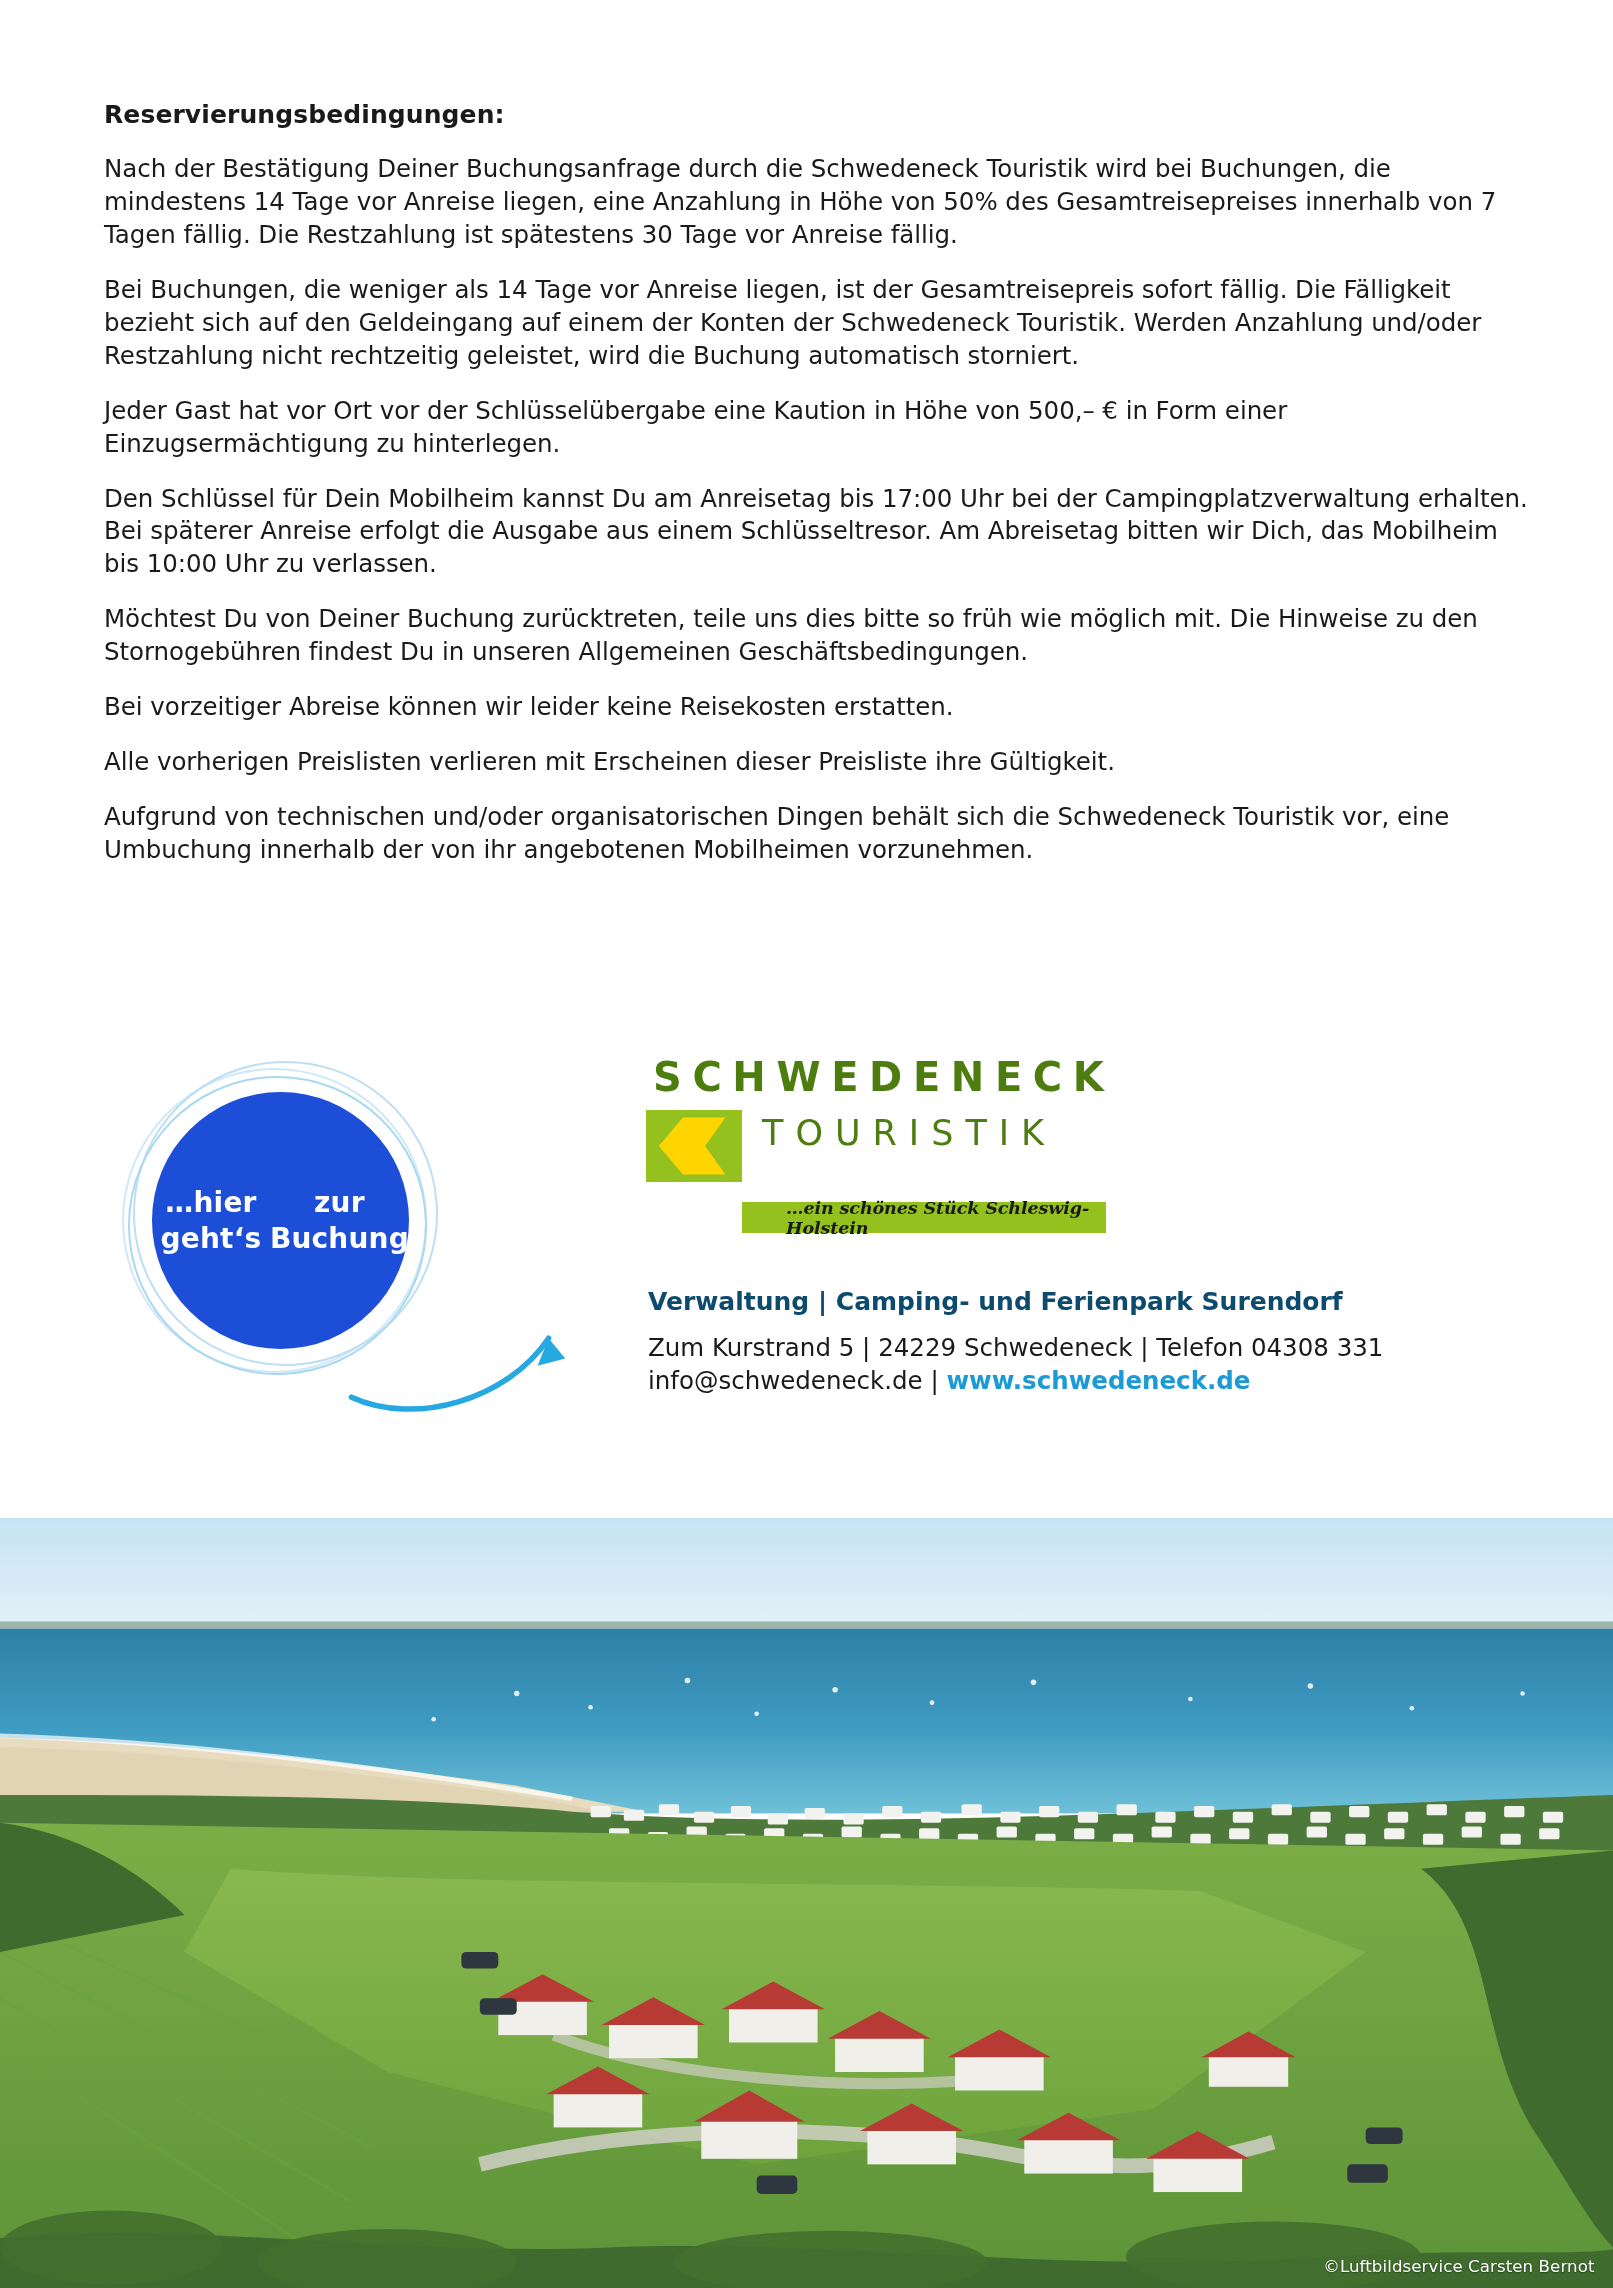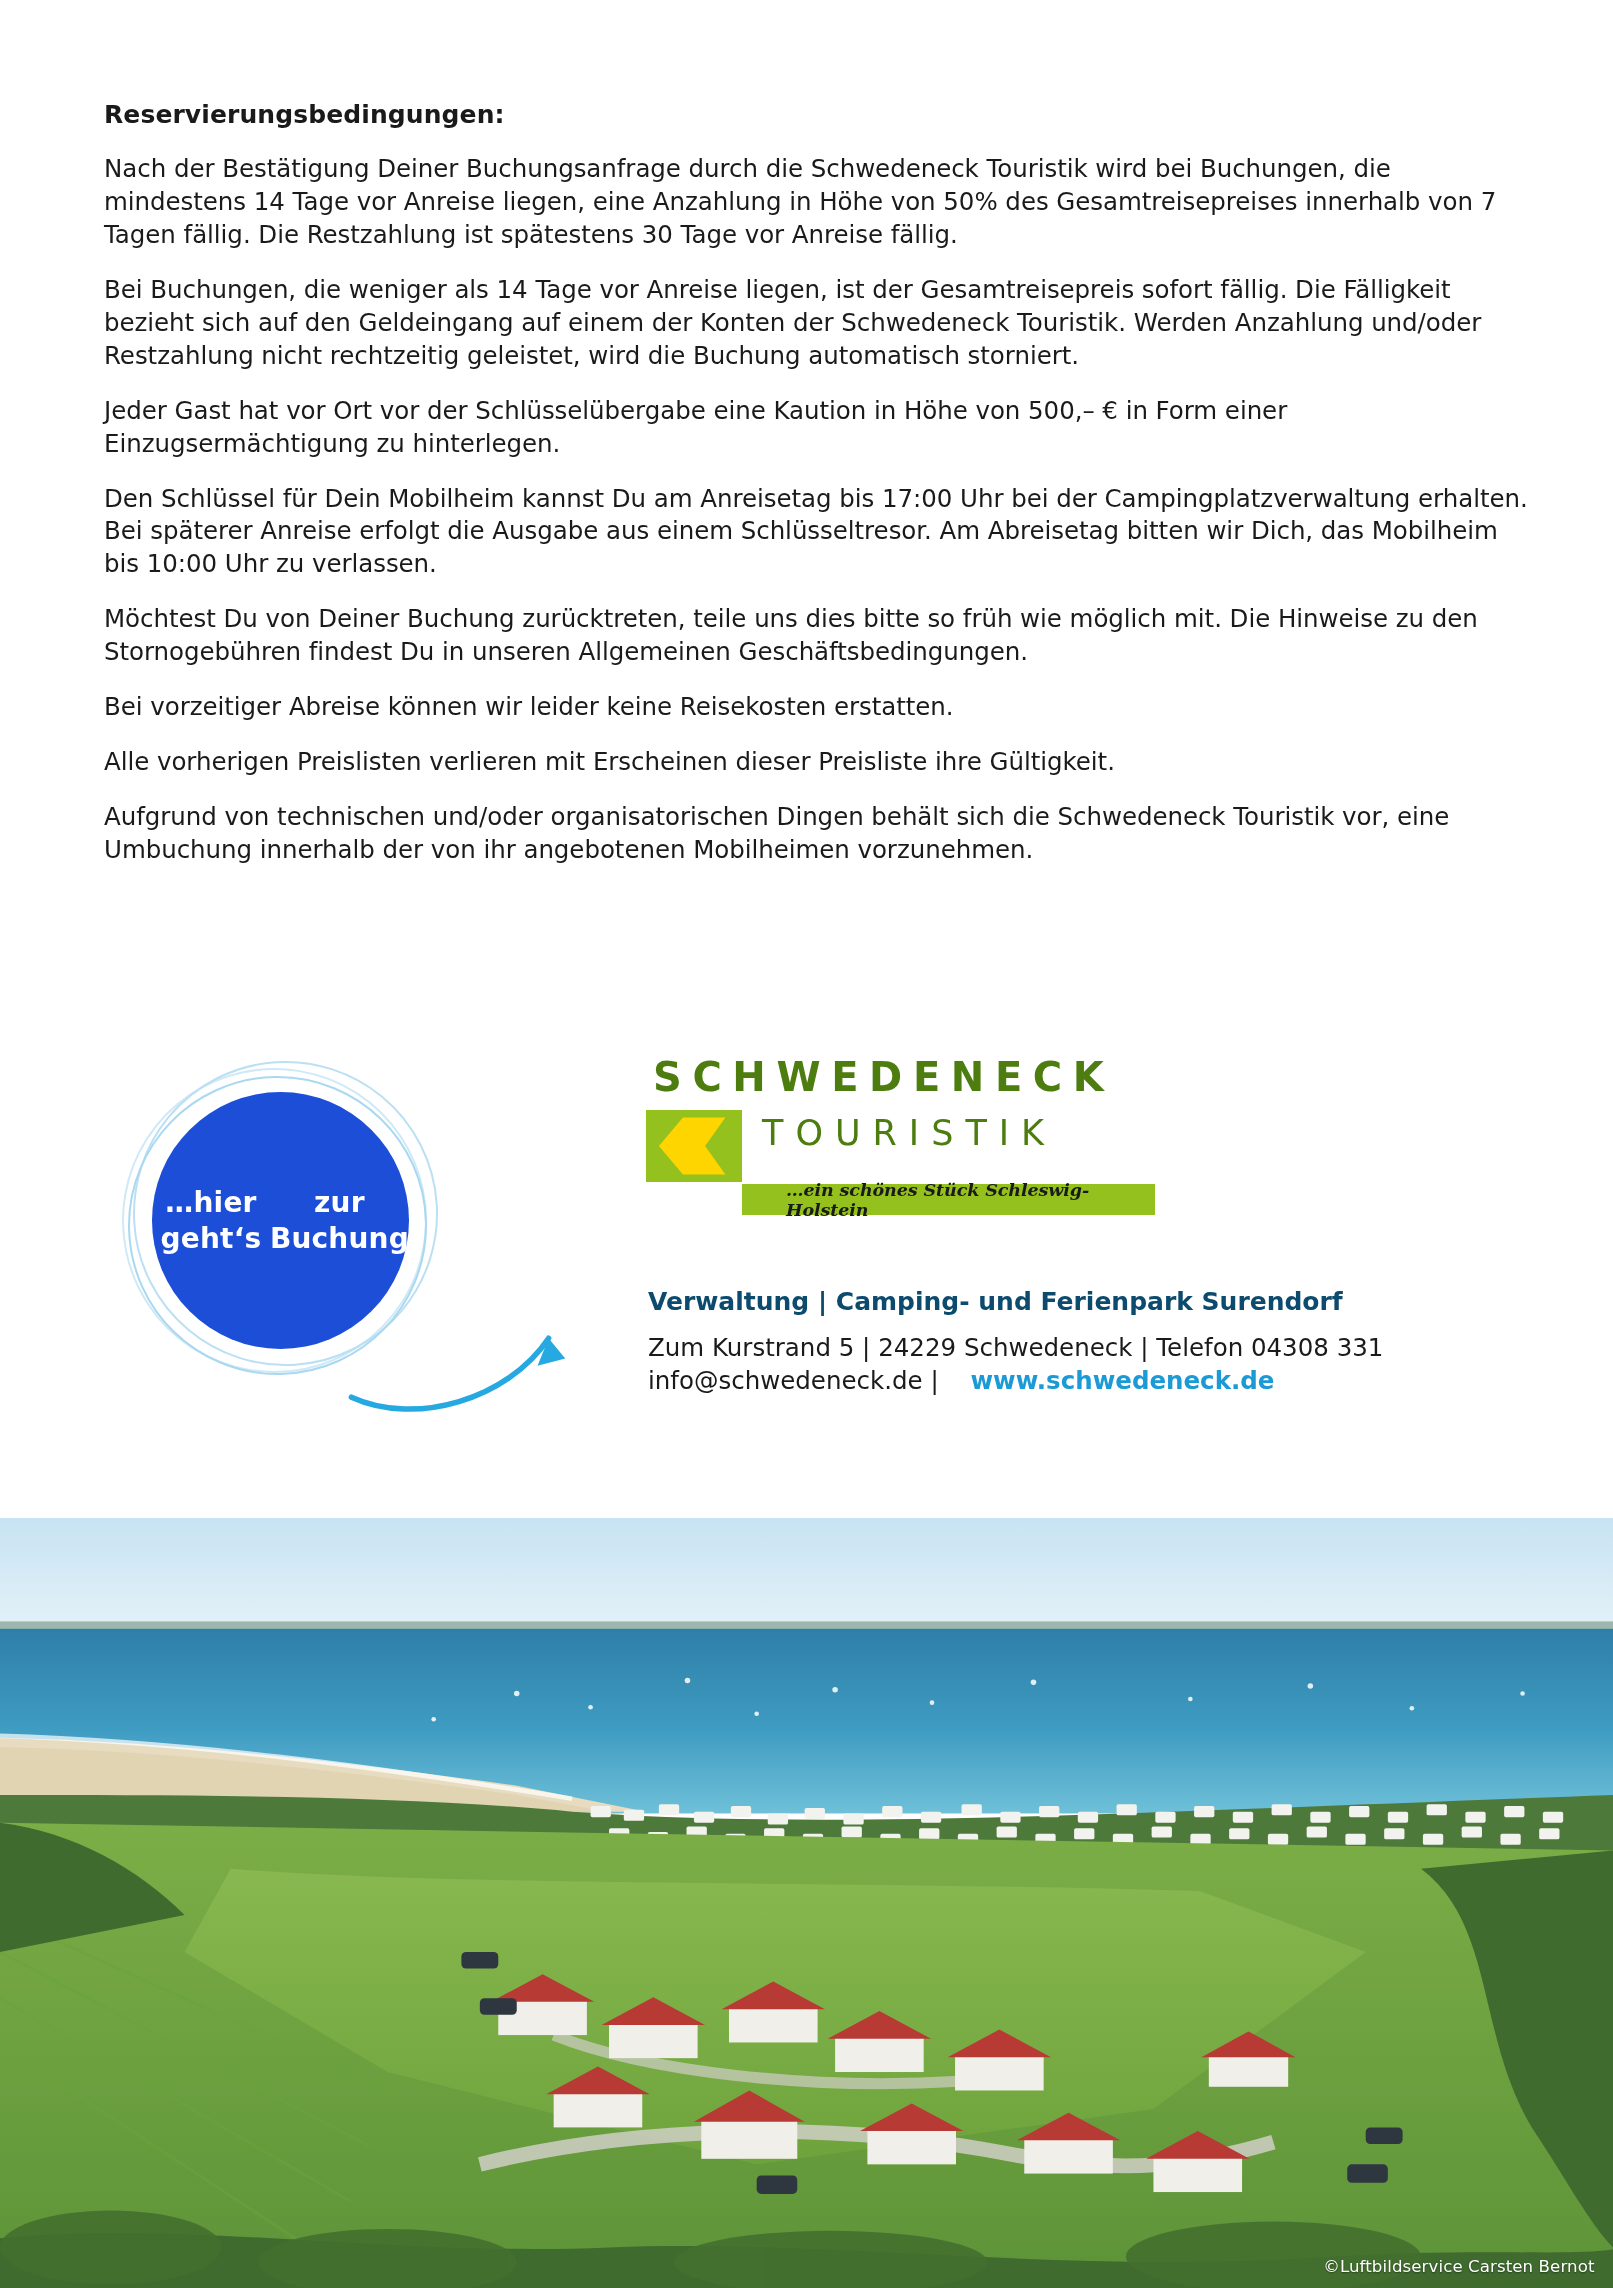--- a/index.html
+++ b/index.html
@@ -138,23 +138,23 @@
   .logo-touristik {
     font-size: 35px;
     font-weight: 400;
     letter-spacing: 12px;
     color: #4d7c0f;
     line-height: 1;
     padding-left: 20px;
     padding-top: 5.5px;
   }
   .logo-tagline {
-    margin-top: 2px;
+    margin-top: 20px;
     margin-left: 96px;
-    width: 413px;
+    width: 364px;
     height: 31px;
     background: #95c11f;
     display: flex;
     align-items: center;
     justify-content: flex-end;
     box-sizing: border-box;
     padding-right: 9.2px;
     padding-left: 44px;
   }
   .logo-tagline span {
@@ -180,21 +180,20 @@
     margin-bottom: 14.8px;
   }
   .addr-line {
     font-size: 24.5px;
     color: #1a1a1a;
     line-height: 1.35;
   }
   .addr-web {
     color: #1b9ad6;
     font-weight: 700;
-    margin-left: 24px;
   }
 
   
   .photo {
     position: absolute;
     left: 0;
     top: 1518px;
     width: 1613px;
     height: 771px;
     overflow: hidden;

